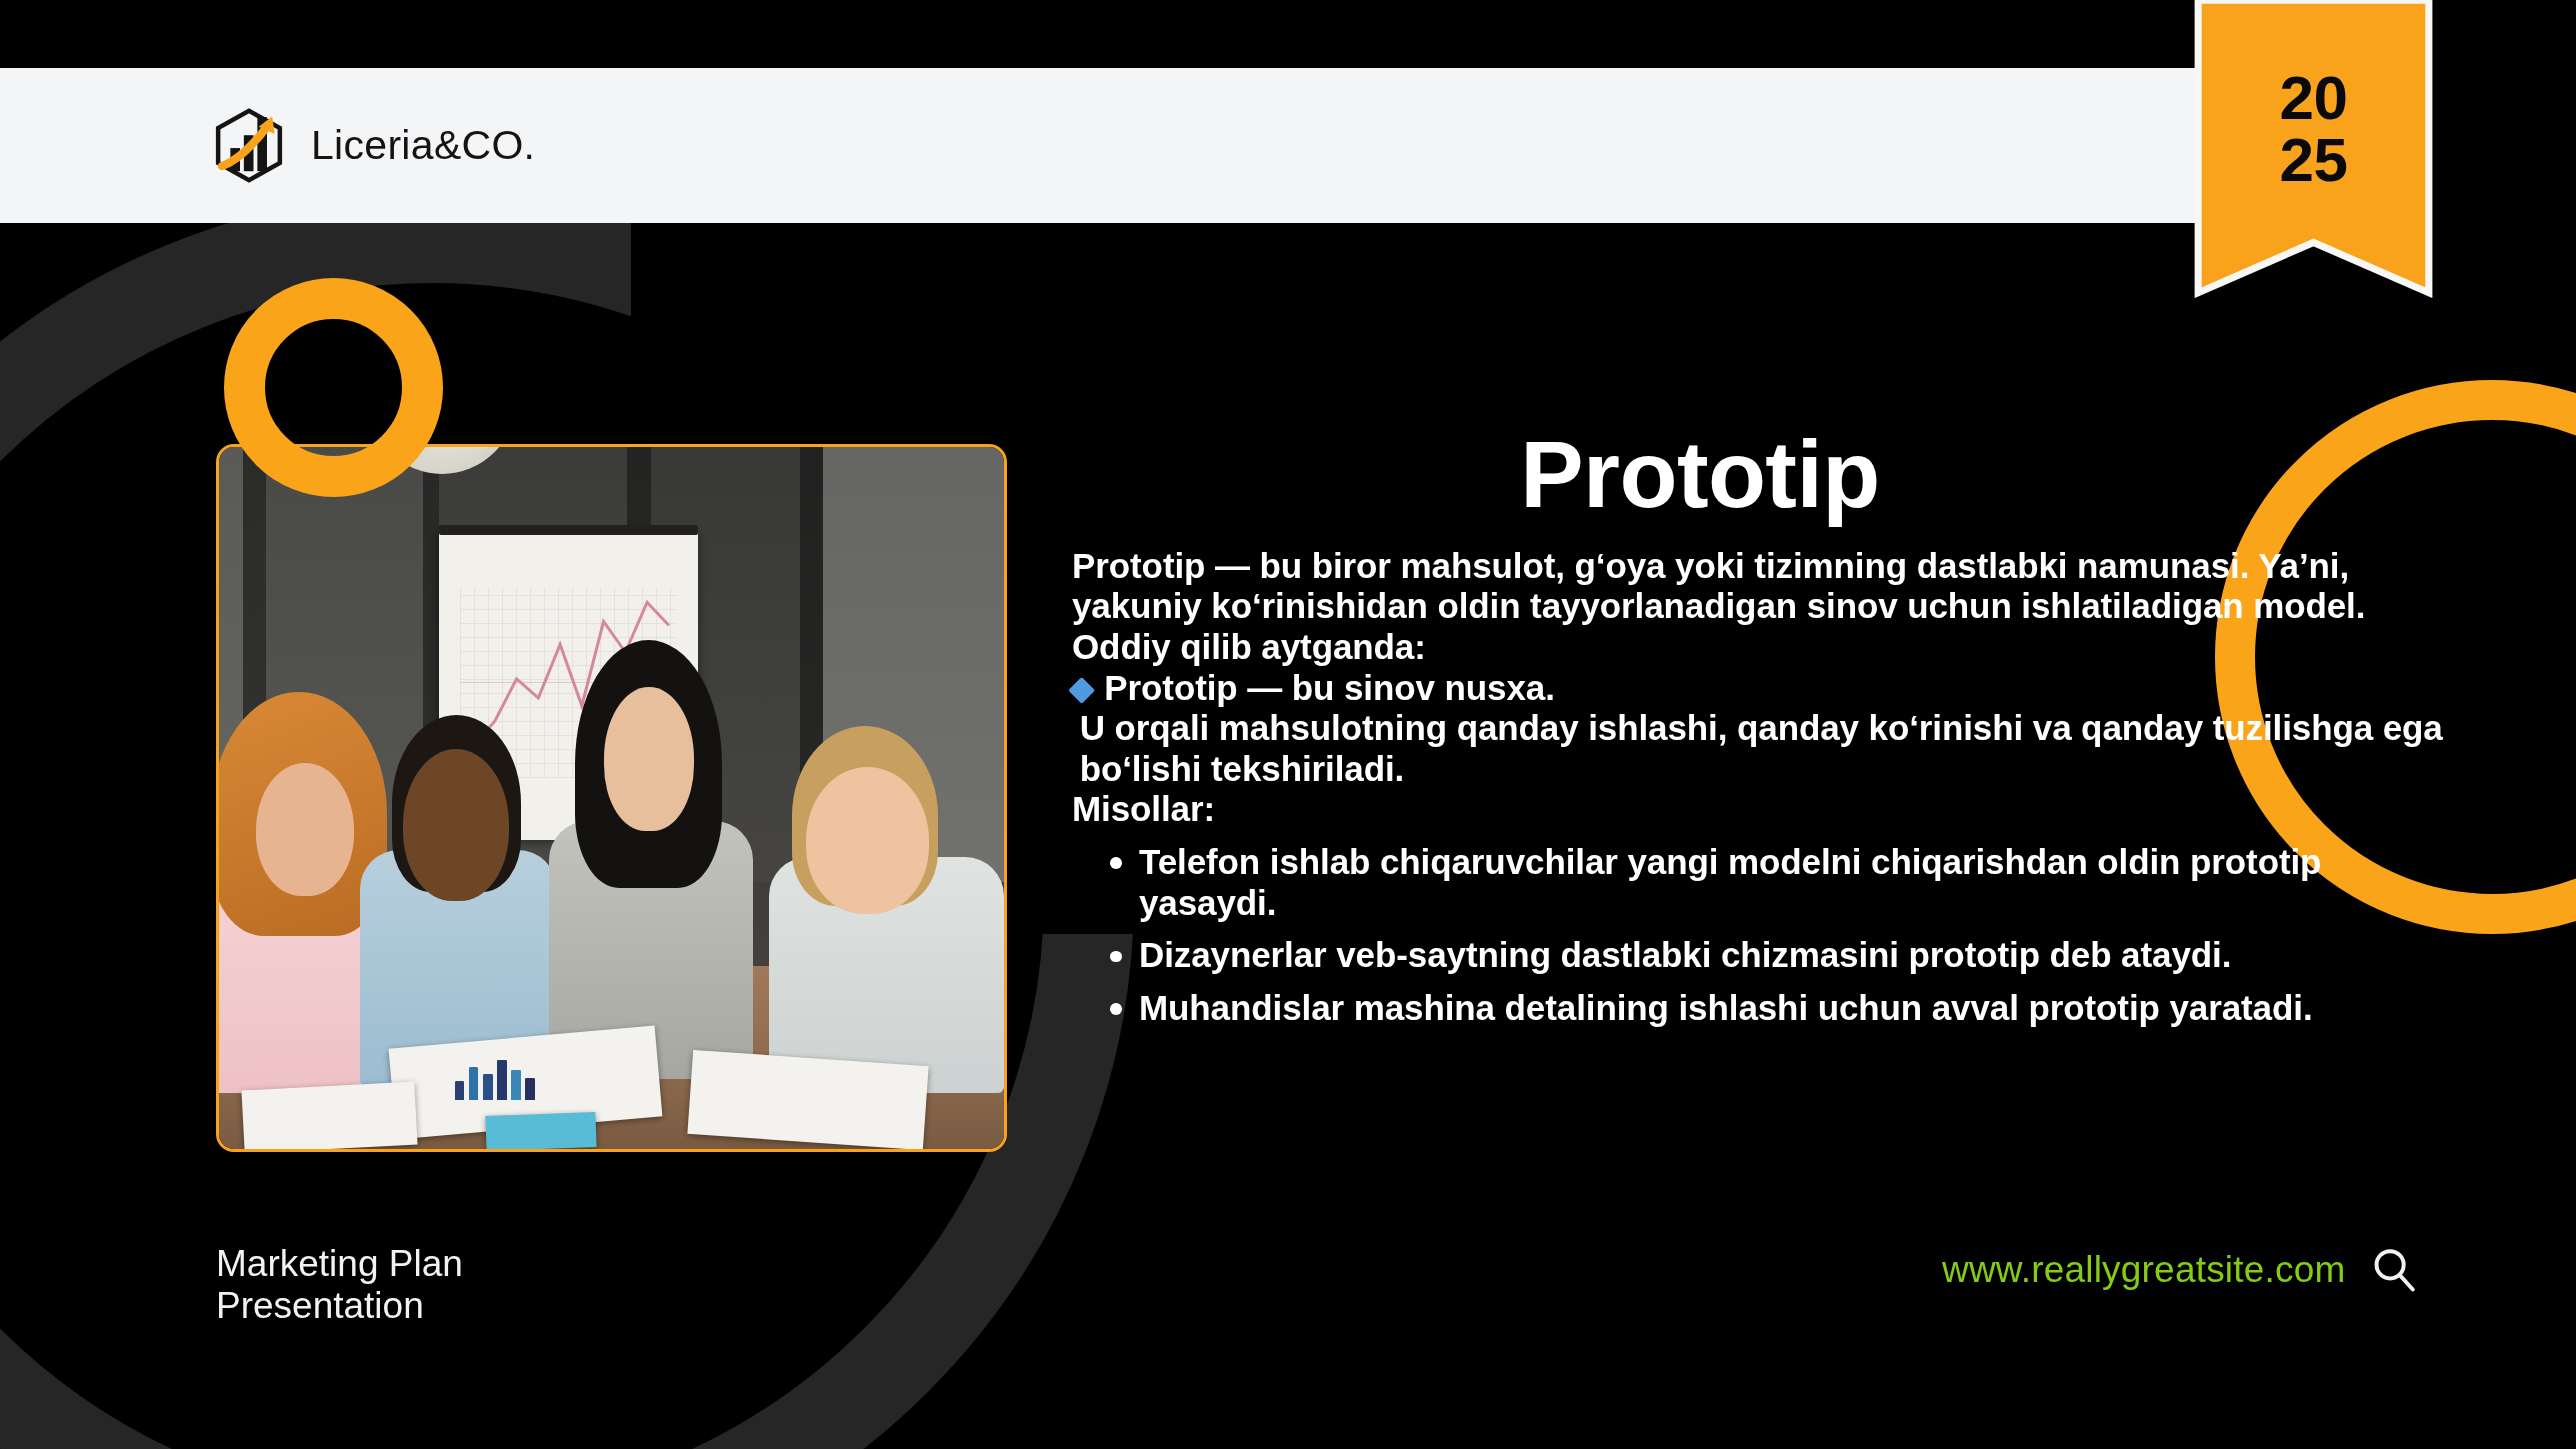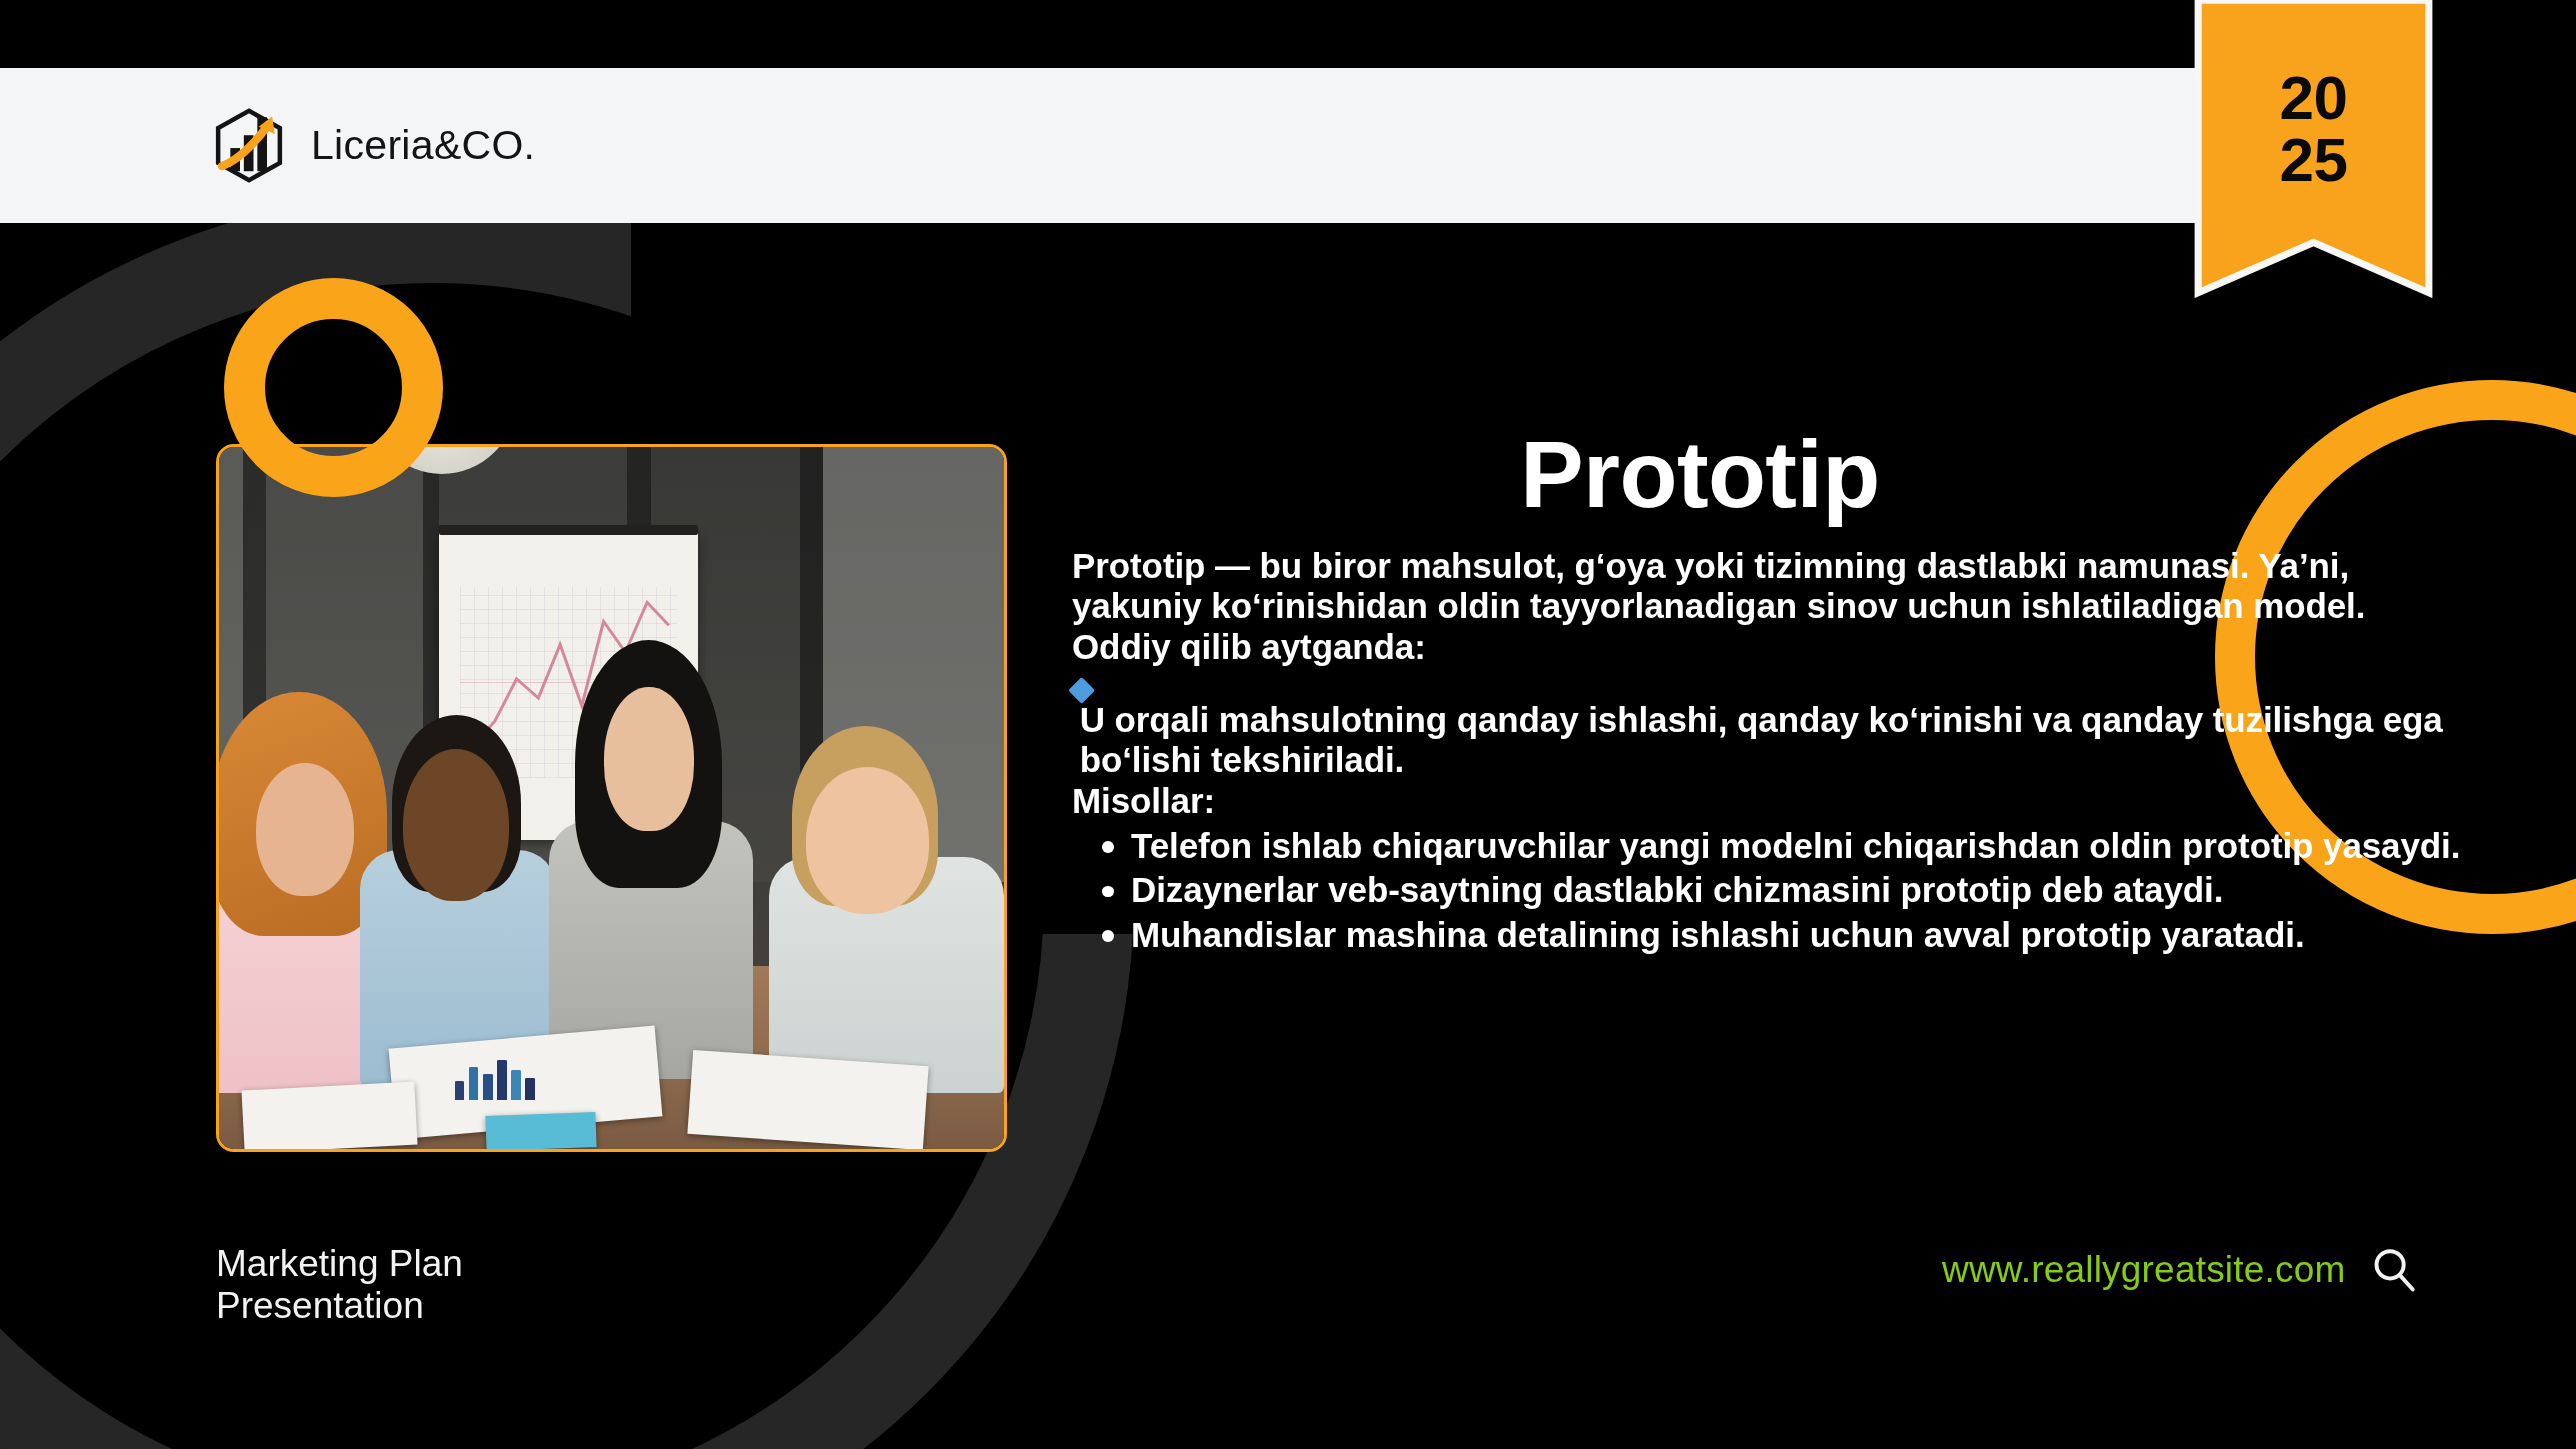--- a/index.html
+++ b/index.html
@@ -194,21 +194,21 @@
     background:#4E9BE0; transform:rotate(45deg);
     margin-top:13px; border-radius:1.9px;
   }
   .indent-line{ margin:0; padding-left:7.7px; }
   .examples{
     list-style:none; margin:0; padding:0;
   }
   .examples li{
     position:relative;
     padding-left:55px;
-    margin:4px;
+    margin:12px;
   }
   .examples li .dot{
     position:absolute; left:26px; top:15.5px;
     width:11.6px; height:11.6px; border-radius:50%;
     background:#ffffff;
   }
 
   
   .footer-left{
     position:absolute; left:216px; top:1243px;
@@ -323,20 +323,21 @@
 <div class="content">
   <h1 class="slide-title">Prototip</h1>
 
   <div class="body-text">
     <p class="para lead">Prototip — bu biror mahsulot, g‘oya yoki tizimning dastlabki namunasi. Ya’ni, yakuniy ko‘rinishidan oldin tayyorlanadigan sinov uchun ishlatiladigan model.</p>
 
     <p class="sub-label">Oddiy qilib aytganda:</p>
 
     <div class="diamond-row">
       <span class="diamond"></span>
+      <span>Prototip — bu sinov nusxa.</span>
     </div>
 
     <p class="indent-line"> U orqali mahsulotning qanday ishlashi, qanday ko‘rinishi va qanday tuzilishga ega bo‘lishi tekshiriladi.</p>
 
     <p class="sub-label">Misollar:</p>
 
     <ul class="examples">
       <li>
         <span class="dot"></span>
         <span>Telefon ishlab chiqaruvchilar yangi modelni chiqarishdan oldin prototip yasaydi.</span>

